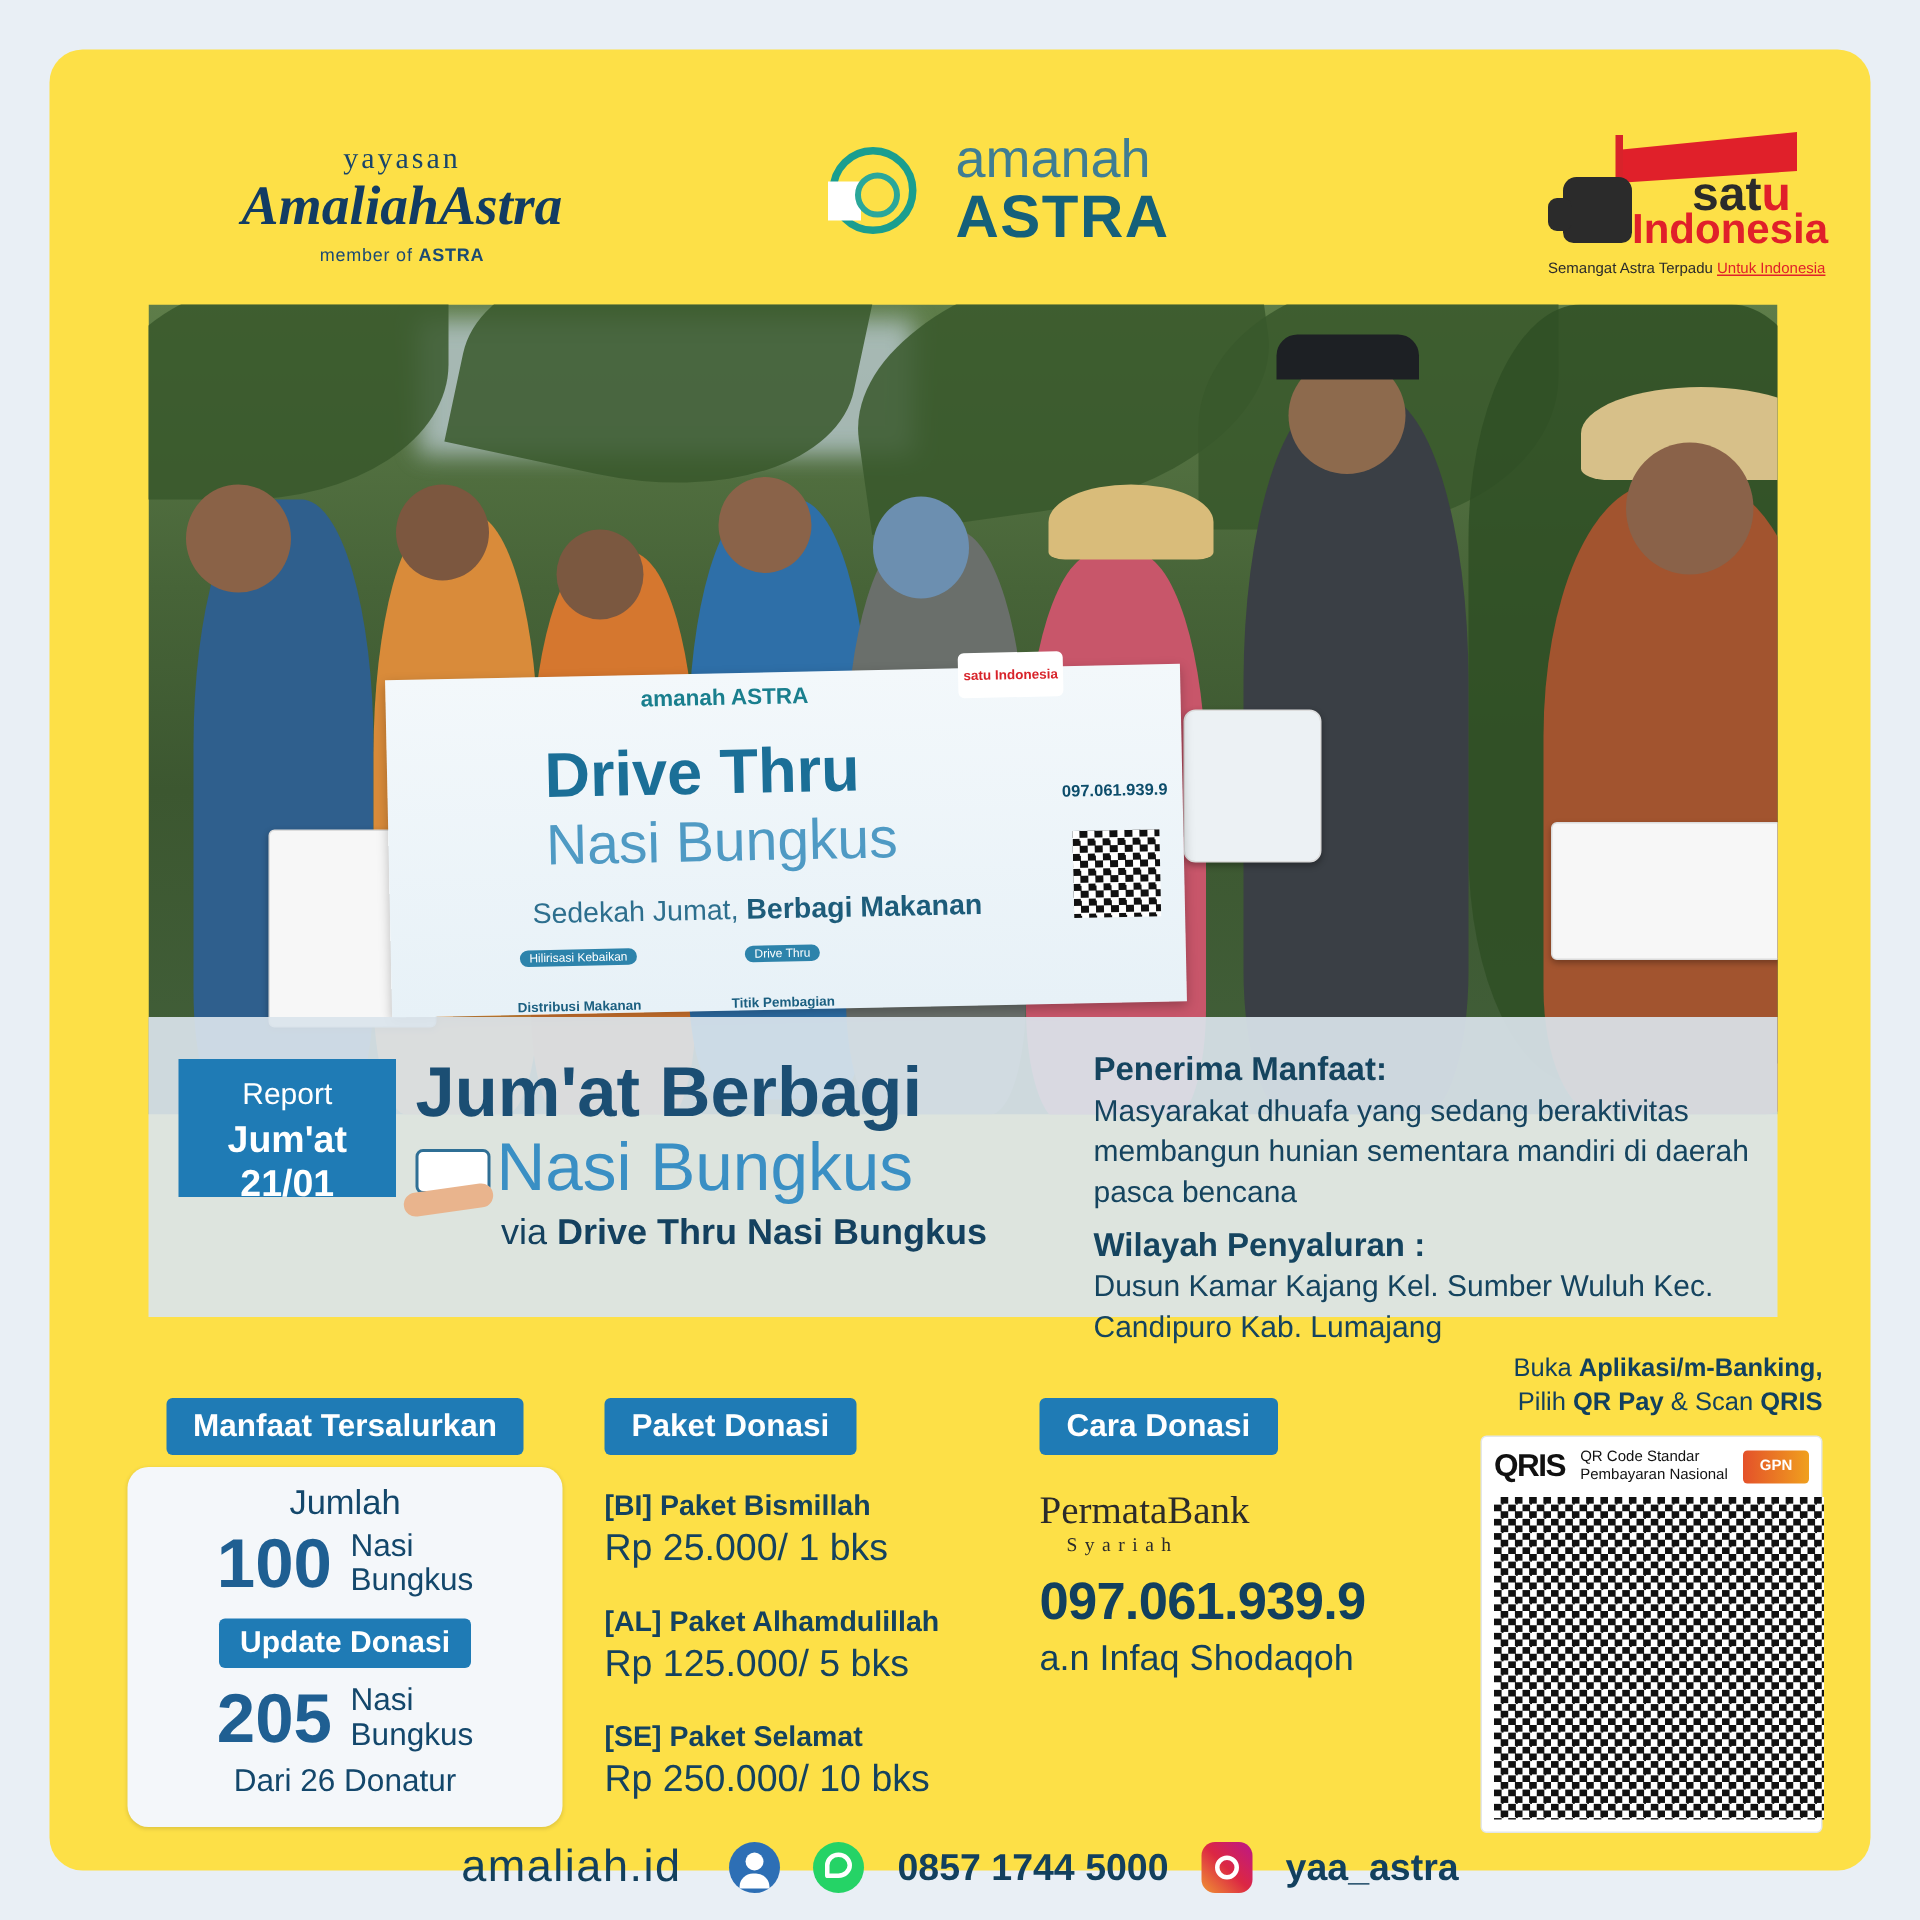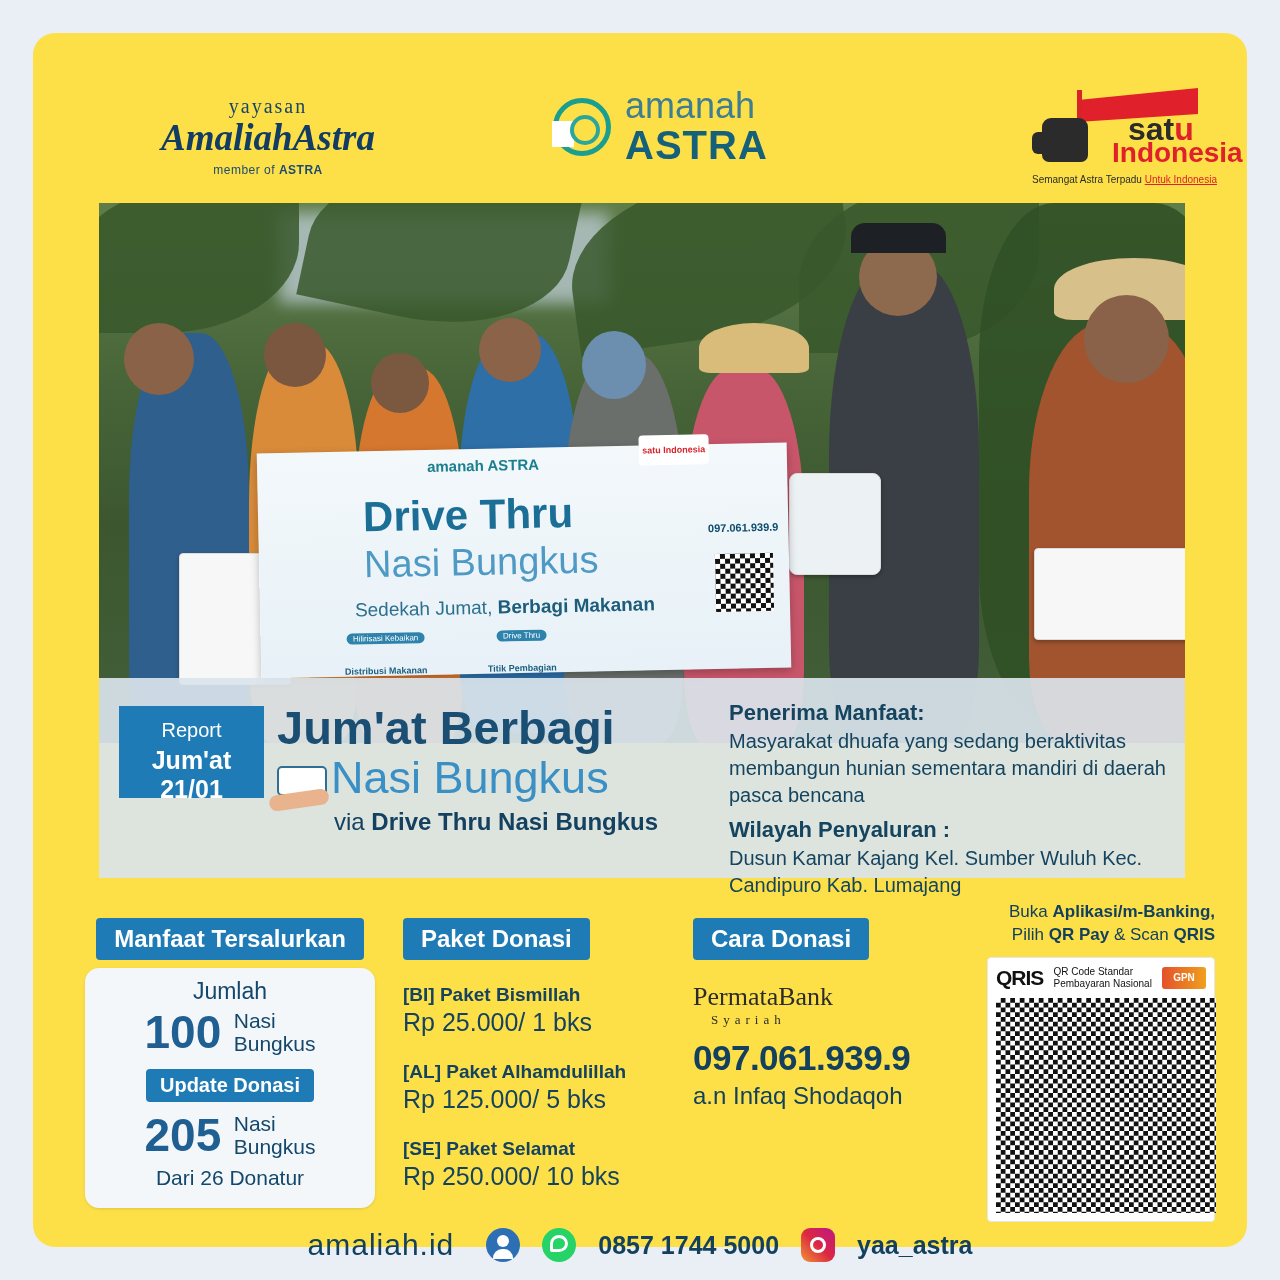--- a/index.html
+++ b/index.html
@@ -15,37 +15,37 @@
   }
 
   
   .header{position:absolute;left:0;top:0;width:1214px;height:165px;}
   .logo-amaliah{position:absolute;left:85px;top:62px;width:300px;text-align:center;}
   .logo-amaliah .l1{font-family:"Liberation Serif",serif;font-size:20px;color:#19456b;letter-spacing:2px;}
   .logo-amaliah .l2{font-family:"Liberation Serif",serif;font-style:italic;font-size:37px;color:#123c63;margin-top:-2px;font-weight:bold;}
   .logo-amaliah .l3{font-size:12px;color:#1b4a73;margin-top:4px;letter-spacing:.5px;}
   .logo-amaliah .l3 b{font-weight:bold;}
 
-  .logo-amanah{position:absolute;left:520px;top:55px;display:flex;align-items:center;gap:14px;}
+  .logo-amanah{position:absolute;left:520px;top:55px;display:flex;align-items:center;gap:26px;}
   .amanah-mark{width:58px;height:58px;border-radius:50%;border:5px solid #1a9e8f;box-sizing:border-box;position:relative;}
   .amanah-mark:after{content:"";position:absolute;left:12px;top:12px;width:22px;height:22px;border-radius:50%;border:4px solid #2aa79a;}
   .amanah-mark:before{content:"";position:absolute;left:-6px;top:18px;width:22px;height:26px;background:#fff;}
   .amanah-txt .t1{font-size:36px;color:#3f7d93;line-height:1;}
   .amanah-txt .t2{font-size:40px;color:#15607a;font-weight:bold;line-height:1.05;letter-spacing:1px;}
 
   .logo-satu{position:absolute;left:985px;top:55px;width:190px;height:100px;}
   .satu-flag{position:absolute;right:10px;top:0;width:120px;height:34px;background:#e0202a;
     clip-path:polygon(0 12px,100% 0,100% 26px,0 34px);}
   .satu-pole{position:absolute;right:126px;top:2px;width:5px;height:62px;background:#d8232a;}
   .satu-fist{position:absolute;left:24px;top:30px;width:46px;height:44px;background:#2b2b2b;border-radius:9px 9px 7px 7px;}
   .satu-fist:after{content:"";position:absolute;left:-10px;top:14px;width:16px;height:22px;background:#2b2b2b;border-radius:6px;}
   .satu-text{position:absolute;left:70px;top:26px;}
   .satu-text .s1{font-size:32px;font-weight:bold;color:#2b2b2b;line-height:.95;padding-left:40px;}
   .satu-text .s1 em{font-style:normal;color:#e0202a;}
-  .satu-text .s2{font-size:28px;font-weight:bold;color:#e0202a;line-height:.9;margin-top:-4px;padding-left:24px;}
+  .satu-text .s2{font-size:28px;font-weight:bold;color:#e0202a;line-height:.9;margin-top:-4px;}
   .satu-tag{position:absolute;left:14px;top:86px;font-size:10px;color:#2b2b2b;white-space:nowrap;}
   .satu-tag u{color:#e0202a;}
 
   
   .photo-card{position:absolute;left:66px;top:170px;width:1086px;height:540px;overflow:hidden;}
   .photo{position:absolute;inset:0;background:
     linear-gradient(180deg,#5e7d49 0%, #476438 35%, #3c5730 60%, #42603a 100%);}
   .leaf{position:absolute;background:#38582c;border-radius:60% 0 60% 0;opacity:.85;}
   .sky{position:absolute;left:180px;top:10px;width:330px;height:90px;background:#b9c9cf;filter:blur(8px);opacity:.8;}
   .banner{position:absolute;left:160px;top:245px;width:530px;height:225px;background:
@@ -79,22 +79,22 @@
   .hand-ico{position:absolute;left:170px;top:88px;width:62px;height:48px;}
   .hand-ico .box{position:absolute;left:8px;top:0;width:46px;height:26px;background:#fff;border:2px solid #2f6f95;border-radius:5px;}
   .hand-ico .palm{position:absolute;left:0;top:26px;width:60px;height:16px;background:#e9b48d;border-radius:10px;transform:rotate(-8deg);}
 
   .rcol{position:absolute;left:630px;top:22px;width:440px;color:#15445f;}
   .rcol h3{margin:0;font-size:22px;font-weight:bold;}
   .rcol p{margin:2px 0 0;font-size:20px;line-height:1.35;}
   .rcol .gap{height:8px;}
 
   
-  .panel-title{display:inline-block;background:#1f7bb5;color:#fff;font-weight:bold;font-size:24px;
-    padding:7px 18px;border-radius:4px;}
+  .panel-title{display:inline-block;background:#1f7bb5;color:#fff;font-weight:bold;font-size:21px;
+    padding:7px 18px;border-radius:4px;margin-top:14px;}
   .col-a{position:absolute;left:52px;top:885px;width:290px;text-align:center;}
   .card-a{margin-top:8px;background:#f4f7fa;border-radius:14px;padding:10px 0 18px;box-shadow:0 1px 3px rgba(0,0,0,.12);}
   .card-a .jl{font-size:23px;color:#13476b;}
   .card-a .big{font-size:46px;font-weight:bold;color:#1f5f92;display:inline-block;vertical-align:middle;}
   .card-a .unit{display:inline-block;text-align:left;vertical-align:middle;font-size:21px;color:#13476b;line-height:1.1;margin-left:8px;}
   .card-a .sub{background:#1f7bb5;color:#fff;font-weight:bold;font-size:20px;padding:5px 14px;border-radius:4px;display:inline-block;margin:10px 0 6px;}
   .card-a .dari{font-size:21px;color:#13476b;margin-top:4px;}
 
   .col-b{position:absolute;left:370px;top:885px;width:280px;}
   .col-b .item{margin-top:24px;color:#14425f;}

